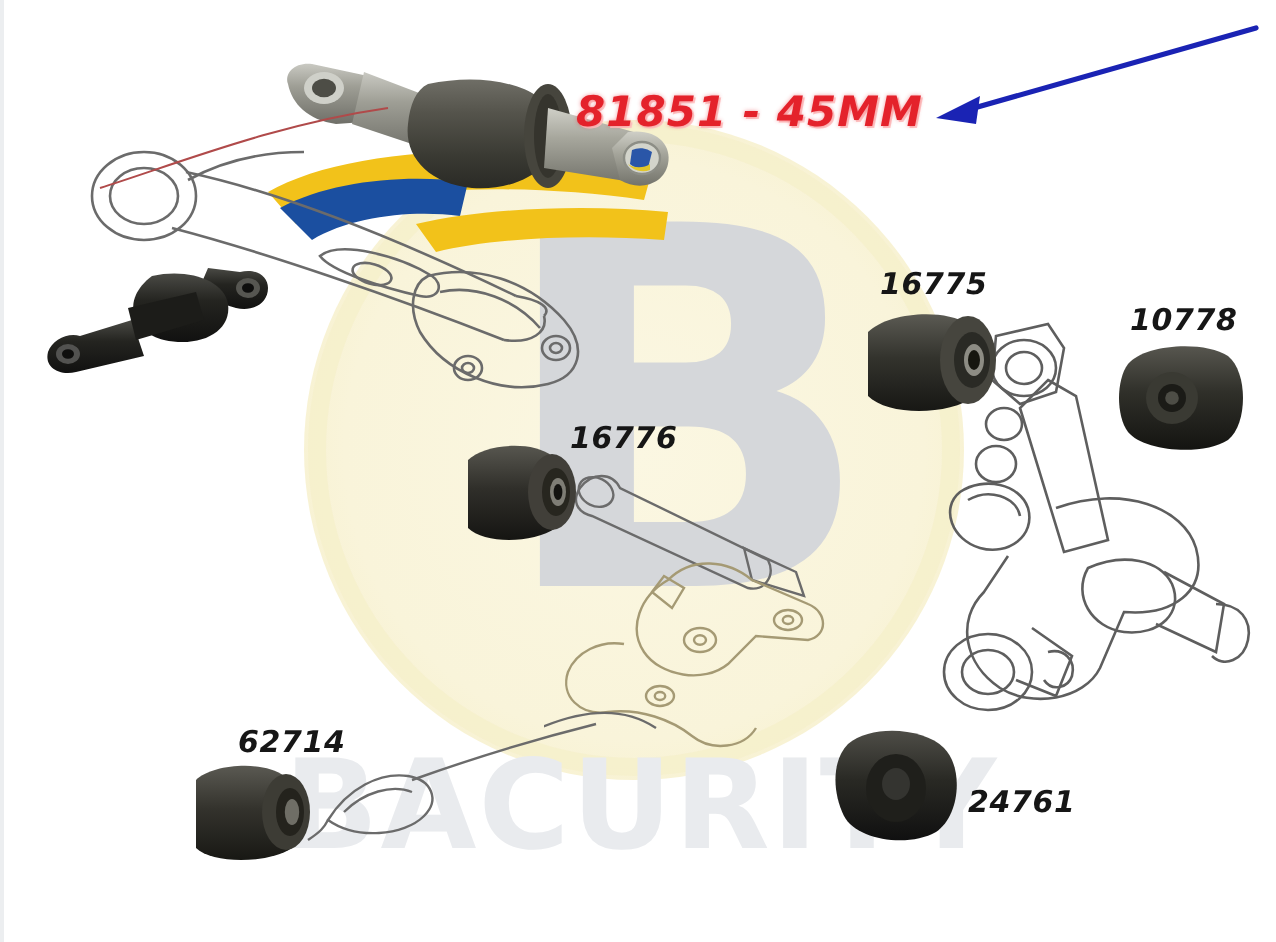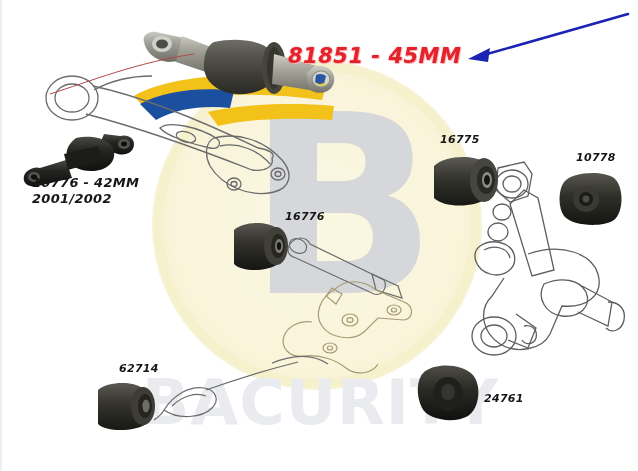--- a/index.html
+++ b/index.html
@@ -81,21 +81,21 @@
   .lbl {
     position: absolute;
     font-family: "DejaVu Sans", sans-serif;
     font-weight: bold;
     font-style: italic;
     color: #161616;
     white-space: nowrap;
     letter-spacing: .3px;
     user-select: none;
   }
-  .lbl-sm { font-size: 11px; }
+  .lbl-sm { font-size: 15px; }
   .lbl-md { font-size: 13px; line-height: 16px; }
 
   .lbl-red {
     position: absolute;
     font-family: "DejaVu Sans", sans-serif;
     font-weight: bold;
     font-style: italic;
     color: #e4222b;
     white-space: nowrap;
     text-shadow: 0 0 2px rgba(228,34,43,.45), 1px 1px 0 rgba(255,200,200,.9);
@@ -364,24 +364,20 @@
         <path d="M186 14 L38 56"></path>
       </g>
       <path d="M26 59 L48 48 L46 62 Z" fill="#1a23b4"></path>
     </svg>
   </div>
 
   <div class="lbl-red" style="left:286px; top:44px;">
     <span class="l1">81851 - 45MM</span>
   </div>
 
-  <div class="lbl lbl-md" style="left:30px; top:175px;">
-    <span>10776 - 42MM</span><br>
-    <span>2001/2002</span>
-  </div>
 
   <div class="lbl lbl-sm" style="left:438px; top:133px;">16775</div>
-  <div class="lbl lbl-sm" style="left:563px; top:151px;margin-left:11px;">10778</div>
+  <div class="lbl lbl-sm" style="left:563px; top:151px;">10778</div>
   <div class="lbl lbl-sm" style="left:283px; top:210px;">16776</div>
   <div class="lbl lbl-sm" style="left:117px; top:362px;">62714</div>
   <div class="lbl lbl-sm" style="left:482px; top:392px;">24761</div>
 
 </div>
 
 </body></html>

